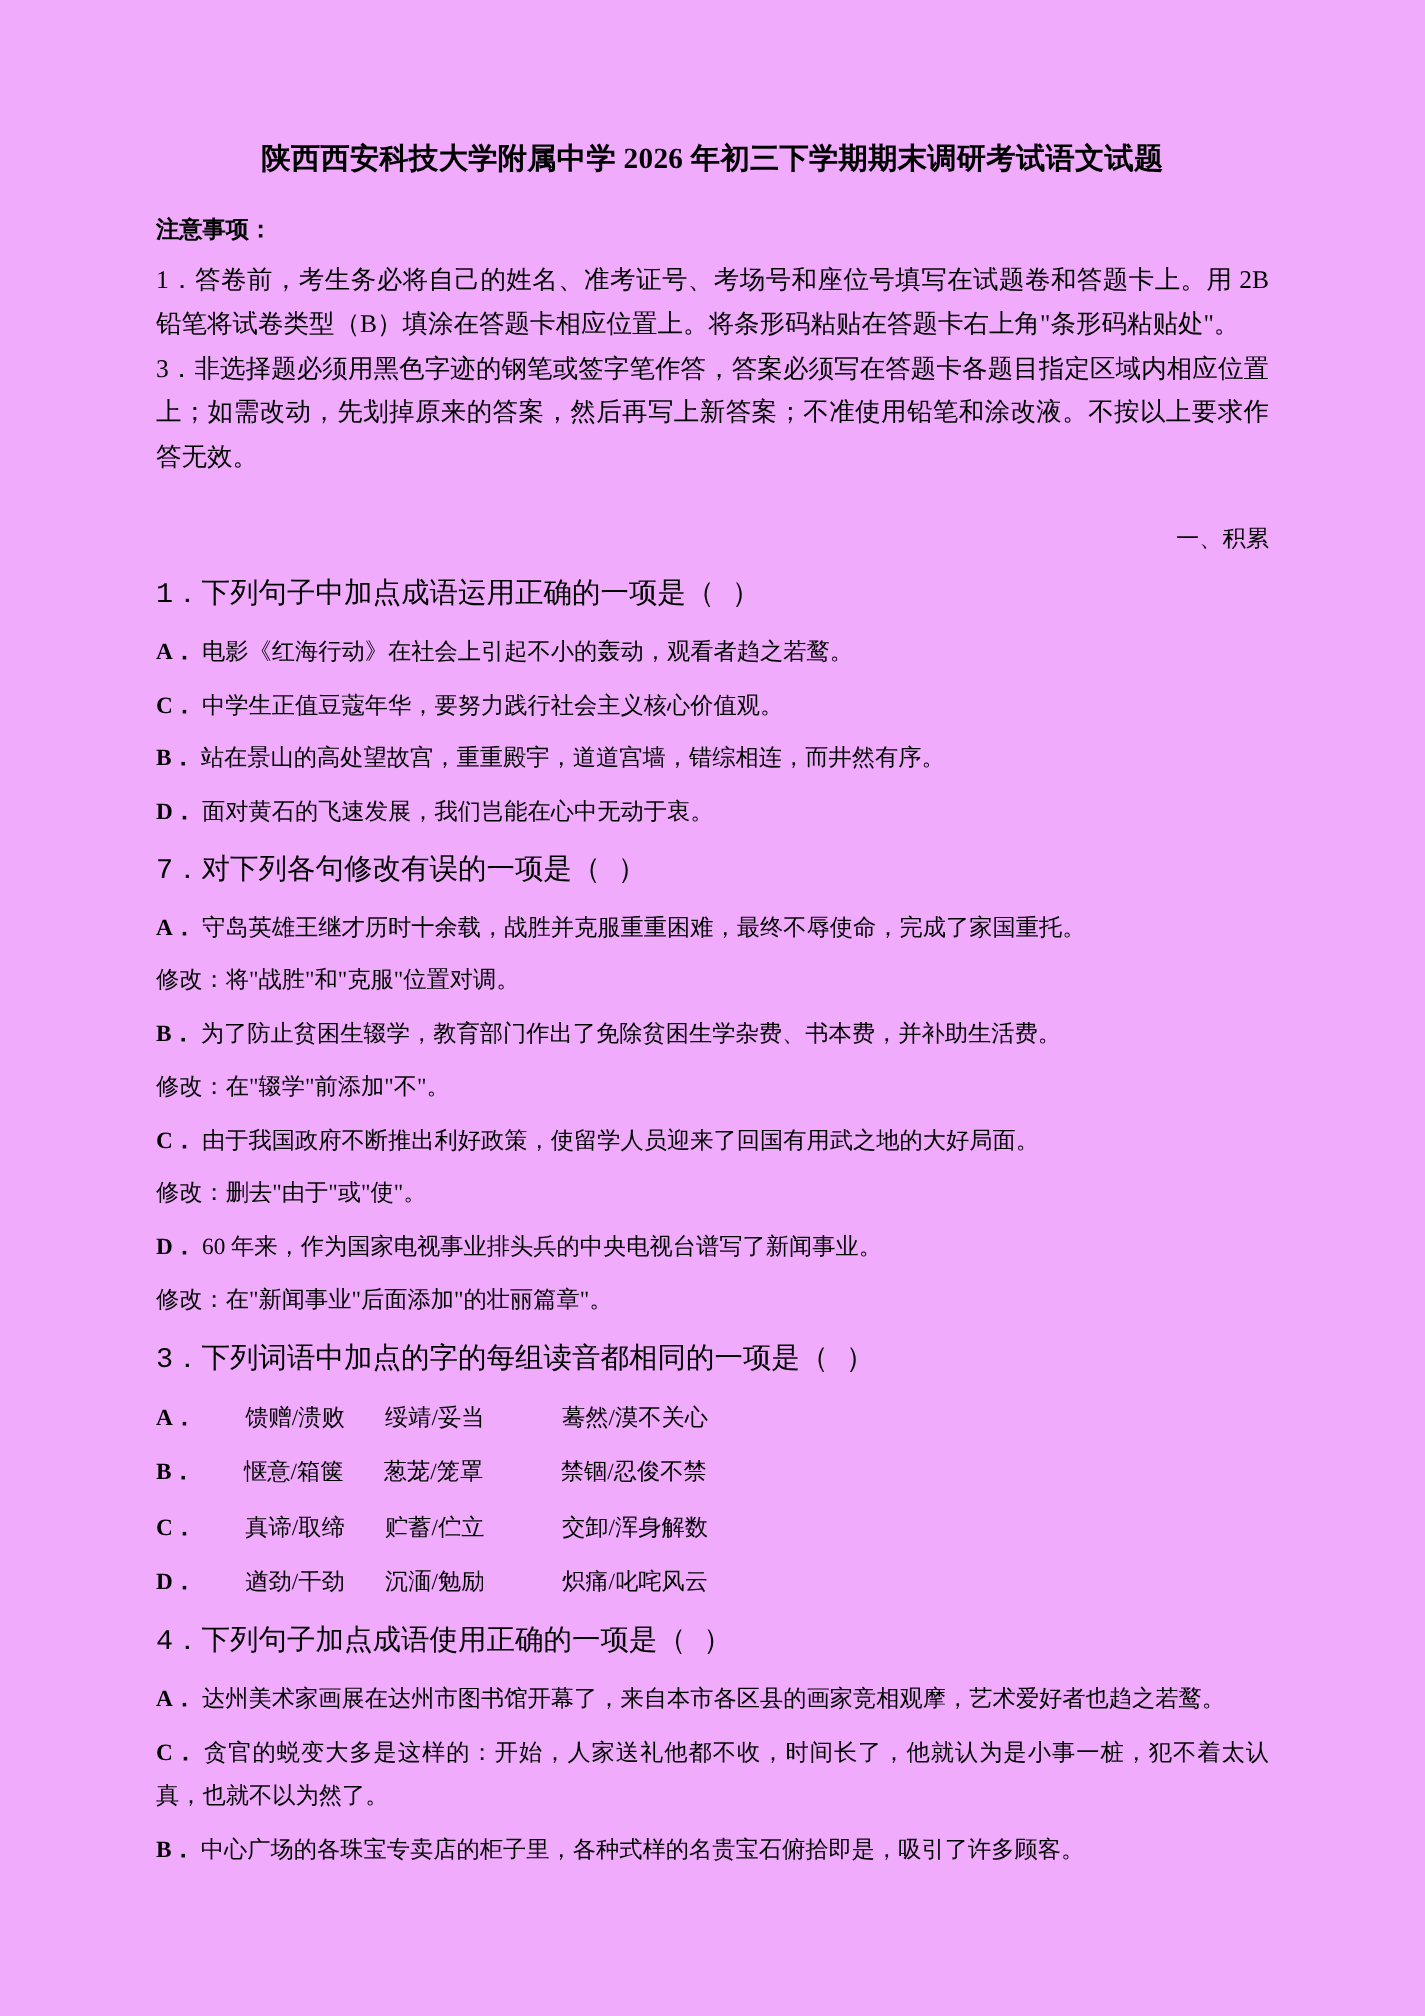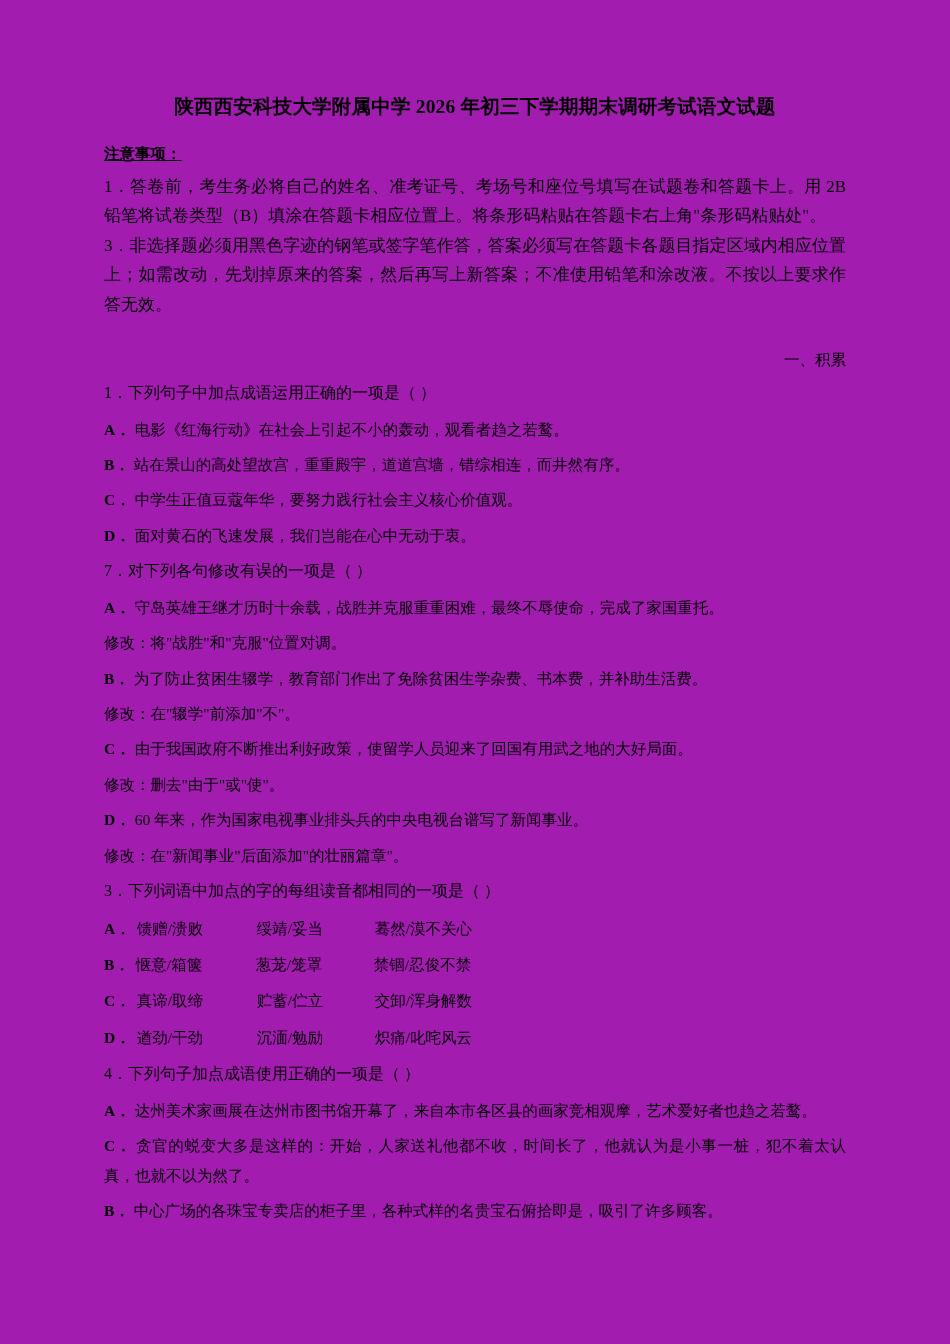--- a/index.html
+++ b/index.html
@@ -11,54 +11,54 @@
     width: 950px;
     min-height: 1344px;
     font-family: "Liberation Serif", "DejaVu Serif", serif;
     color: #000000;
   }
   .page {
     width: 950px;
     min-height: 1344px;
     box-sizing: border-box;
     padding: 92px 104px 40px 104px;
-    background: #a21caf;
+    background: #f0abfc;
   }
   .doc-title {
     text-align: center;
     font-size: 19.5px;
     font-weight: bold;
     letter-spacing: 0.2px;
     margin: 0 0 20px 0;
     line-height: 1.5;
   }
   .notice-heading {
     font-size: 15.5px;
     font-weight: bold;
     margin: 6px 0 4px 0;
     line-height: 1.7;
-    text-decoration: underline;
   }
   .notice-item {
     font-size: 17px;
     line-height: 1.72;
     margin: 0 0 1px 0;
     text-align: justify;
     text-justify: inter-ideograph;
   }
   .section-title {
     font-size: 15.5px;
     margin: 28px 0 5px 0;
     line-height: 1.7;
     text-align: right;
   }
   .q-stem {
-    font-size: 16px;
+    font-size: 19px;
     line-height: 1.9;
     margin: 0 0 2px 0;
+    font-family: Liberation Mono, monospace;
   }
   .q-option {
     font-size: 15.5px;
     line-height: 1.9;
     margin: 6px 0 6px 0;
     text-align: justify;
     text-justify: inter-ideograph;
   }
   .q-option .opt-label {
     font-weight: bold;
@@ -74,21 +74,21 @@
     font-size: 15.5px;
     line-height: 1.9;
     margin: 7px 0 7px 0;
     display: block;
     white-space: pre;
   }
   .pinyin-row .opt-label {
     font-weight: bold;
     margin-right: 6px;
   }
-  .col-a { display: inline-block; width: 120px; }
+  .col-a { display: inline-block; width: 120px; text-align: center; }
   .col-b { display: inline-block; width: 118px; }
   .col-c { display: inline-block; text-align: center; }
 </style>
 </head>
 <body>
 
 <div class="page">
 
   <h1 class="doc-title">陕西西安科技大学附属中学 2026 年初三下学期期末调研考试语文试题</h1>
 
@@ -96,22 +96,22 @@
     <div class="notice-heading">注意事项：</div>
     <p class="notice-item">1．答卷前，考生务必将自己的姓名、准考证号、考场号和座位号填写在试题卷和答题卡上。用 2B 铅笔将试卷类型（B）填涂在答题卡相应位置上。将条形码粘贴在答题卡右上角"条形码粘贴处"。</p>
     <p class="notice-item">3．非选择题必须用黑色字迹的钢笔或签字笔作答，答案必须写在答题卡各题目指定区域内相应位置上；如需改动，先划掉原来的答案，然后再写上新答案；不准使用铅笔和涂改液。不按以上要求作答无效。</p>
   </div>
 
   <div class="section-title">一、积累</div>
 
   <div class="question">
     <p class="q-stem">1．下列句子中加点成语运用正确的一项是（          ）</p>
     <p class="q-option"><span class="opt-label">A．</span><span>电影《红海行动》在社会上引起不小的轰动，观看者趋之若鹜。</span></p>
+    <p class="q-option"><span class="opt-label">C．</span><span>中学生正值豆蔻年华，要努力践行社会主义核心价值观。</span></p>
     <p class="q-option"><span class="opt-label">B．</span><span>站在景山的高处望故宫，重重殿宇，道道宫墙，错综相连，而井然有序。</span></p>
-    <p class="q-option"><span class="opt-label">C．</span><span>中学生正值豆蔻年华，要努力践行社会主义核心价值观。</span></p>
     <p class="q-option"><span class="opt-label">D．</span><span>面对黄石的飞速发展，我们岂能在心中无动于衷。</span></p>
   </div>
 
   <div class="question">
     <p class="q-stem">7．对下列各句修改有误的一项是（              ）</p>
     <p class="q-option"><span class="opt-label">A．</span><span>守岛英雄王继才历时十余载，战胜并克服重重困难，最终不辱使命，完成了家国重托。</span></p>
     <p class="q-fix">修改：将"战胜"和"克服"位置对调。</p>
     <p class="q-option"><span class="opt-label">B．</span><span>为了防止贫困生辍学，教育部门作出了免除贫困生学杂费、书本费，并补助生活费。</span></p>
     <p class="q-fix">修改：在"辍学"前添加"不"。</p>
     <p class="q-option"><span class="opt-label">C．</span><span>由于我国政府不断推出利好政策，使留学人员迎来了回国有用武之地的大好局面。</span></p>

